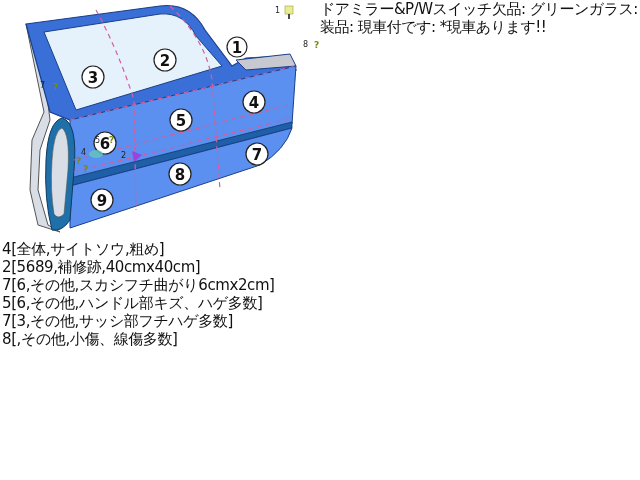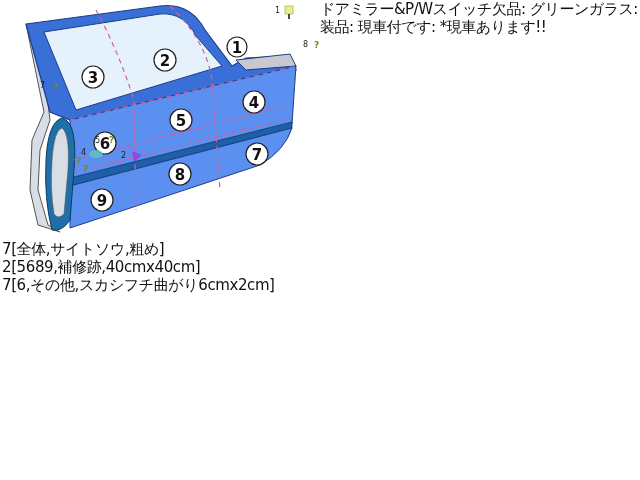--- a/index.html
+++ b/index.html
@@ -114,16 +114,19 @@
     </g>
   </svg>
 </div>
 
 <div class="note">
   <div>ドアミラー&amp;P/Wスイッチ欠品: グリーンガラス: 再塗</div>
   <div>装品: 現車付です: *現車あります!!</div>
 </div>
 
 <div class="list">
-  <div>7[全体,サイトソウ,粗め]</div>
+  <div>4[全体,サイトソウ,粗め]</div>
   <div>2[5689,補修跡,40cmx40cm]</div>
   <div>7[6,その他,スカシフチ曲がり6cmx2cm]</div>
+  <div>5[6,その他,ハンドル部キズ、ハゲ多数]</div>
+  <div>7[3,その他,サッシ部フチハゲ多数]</div>
+  <div>8[,その他,小傷、線傷多数]</div>
 </div>
 
 </body></html>

